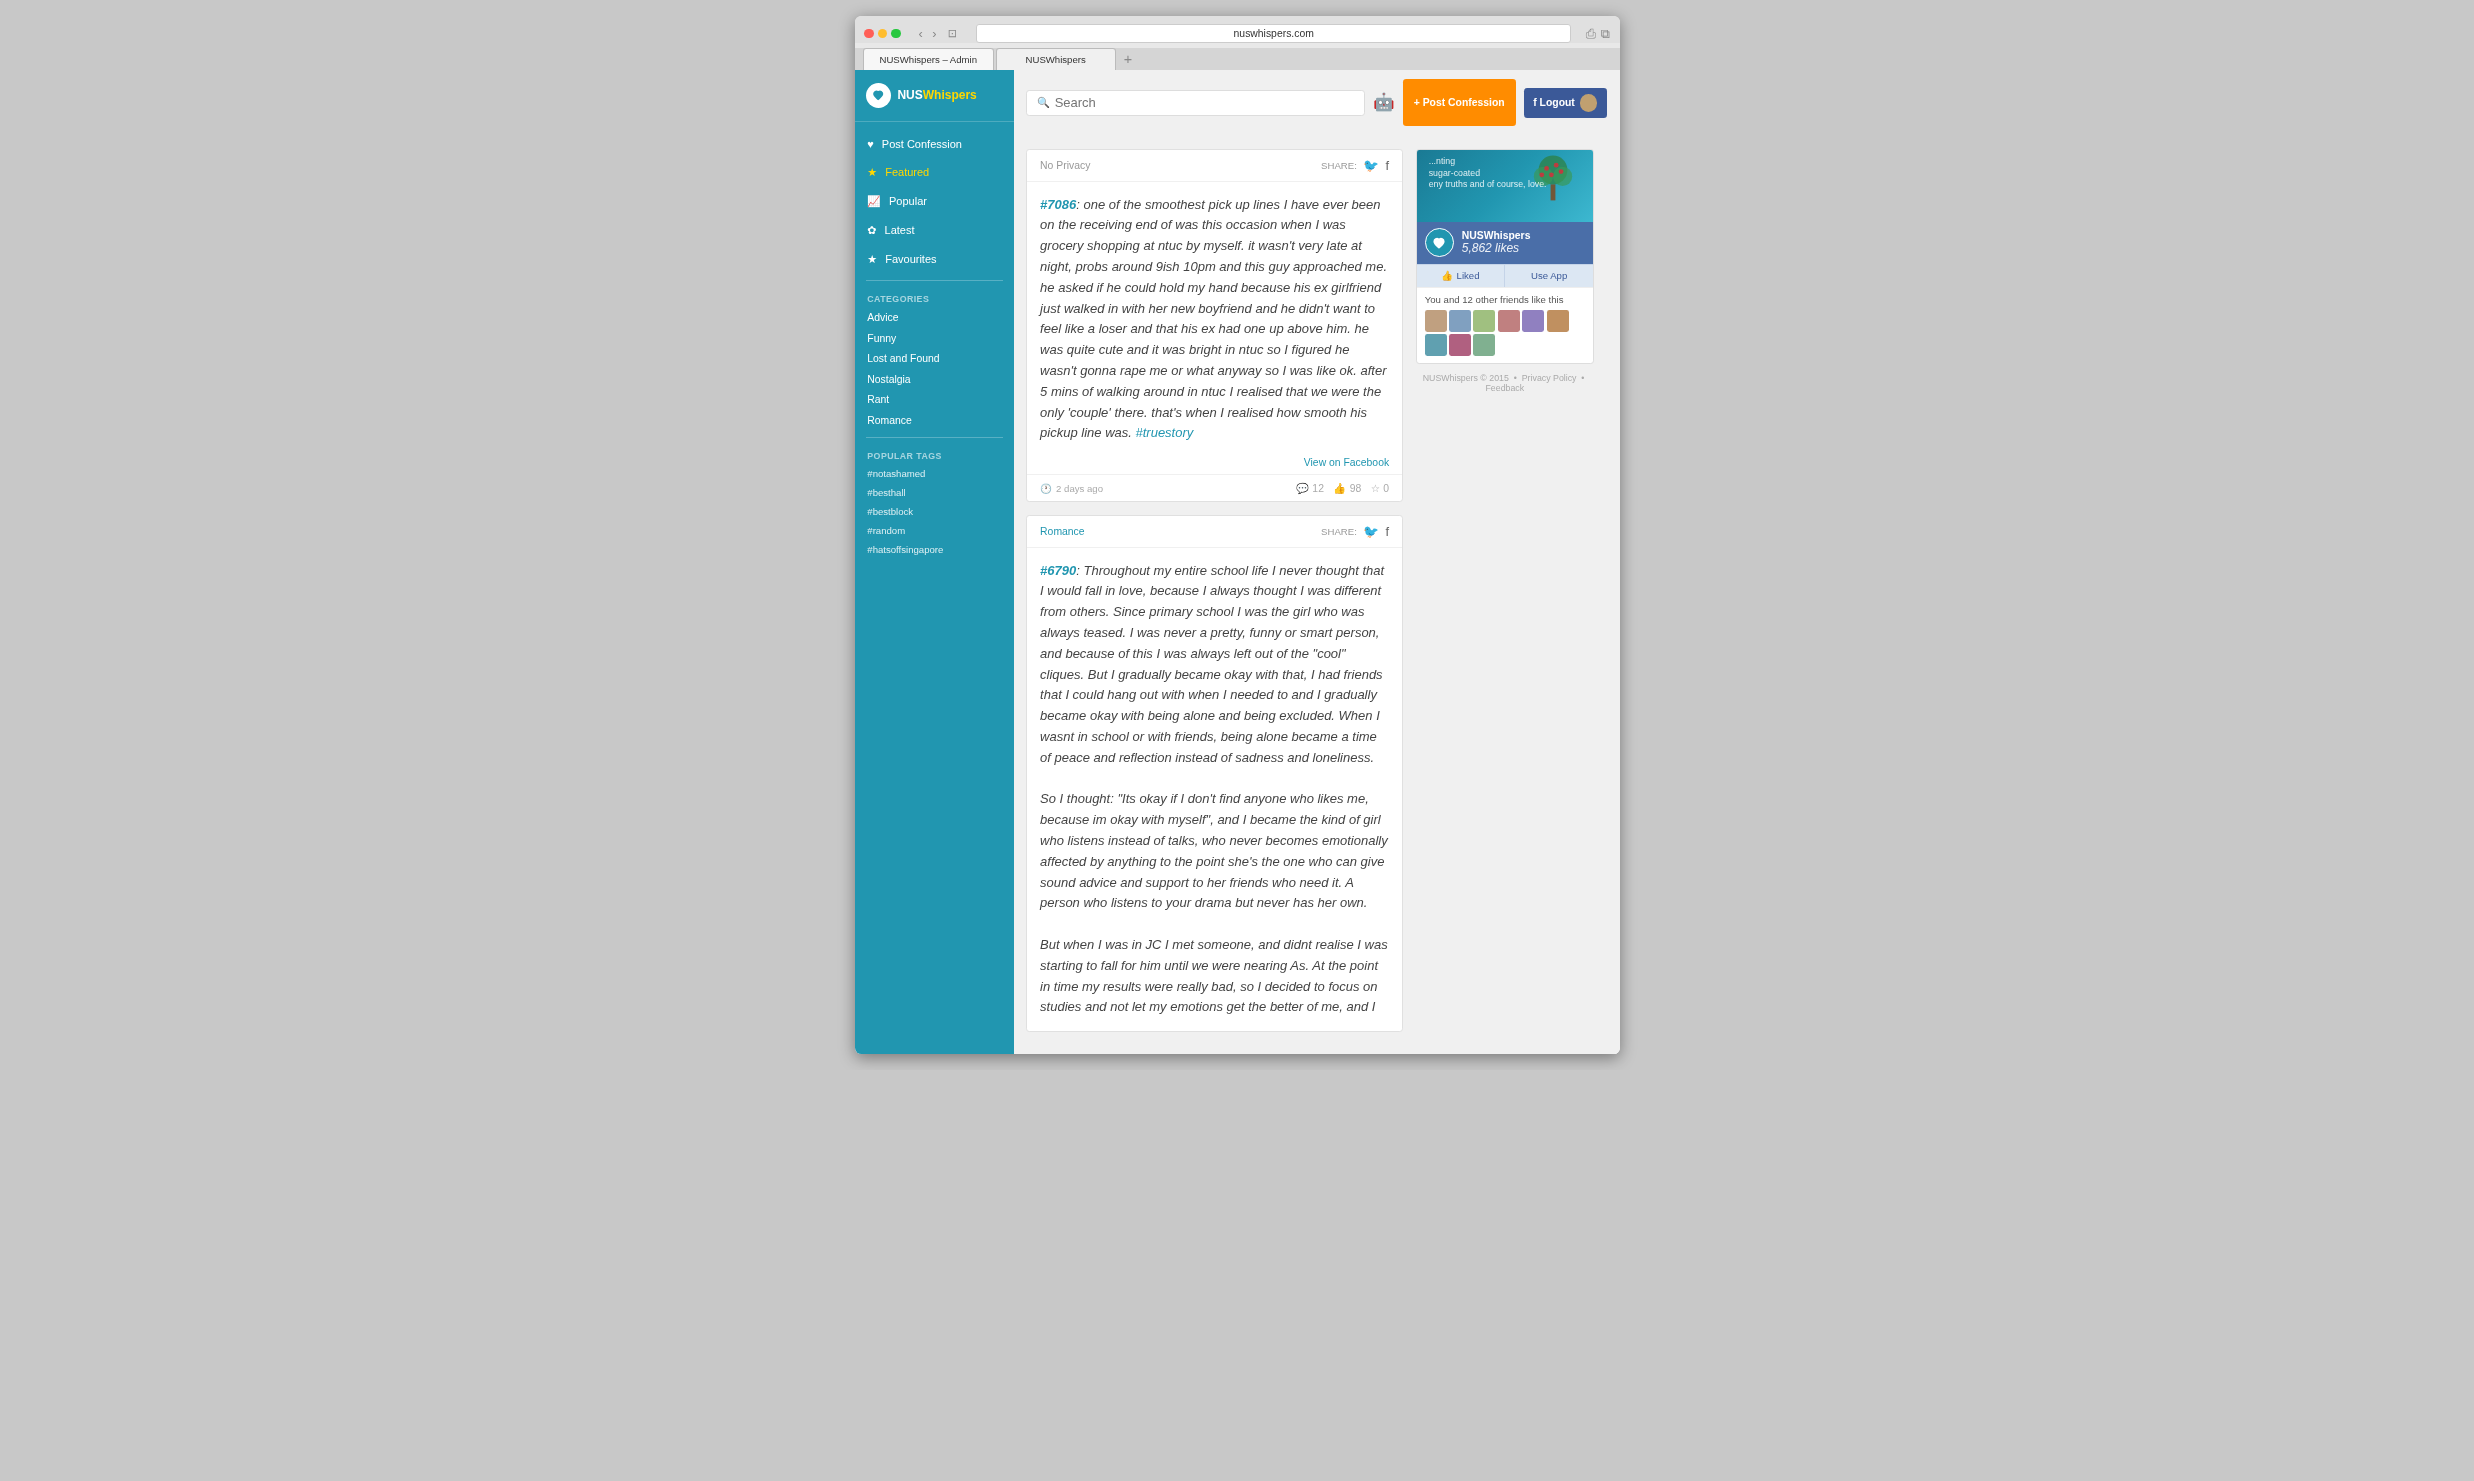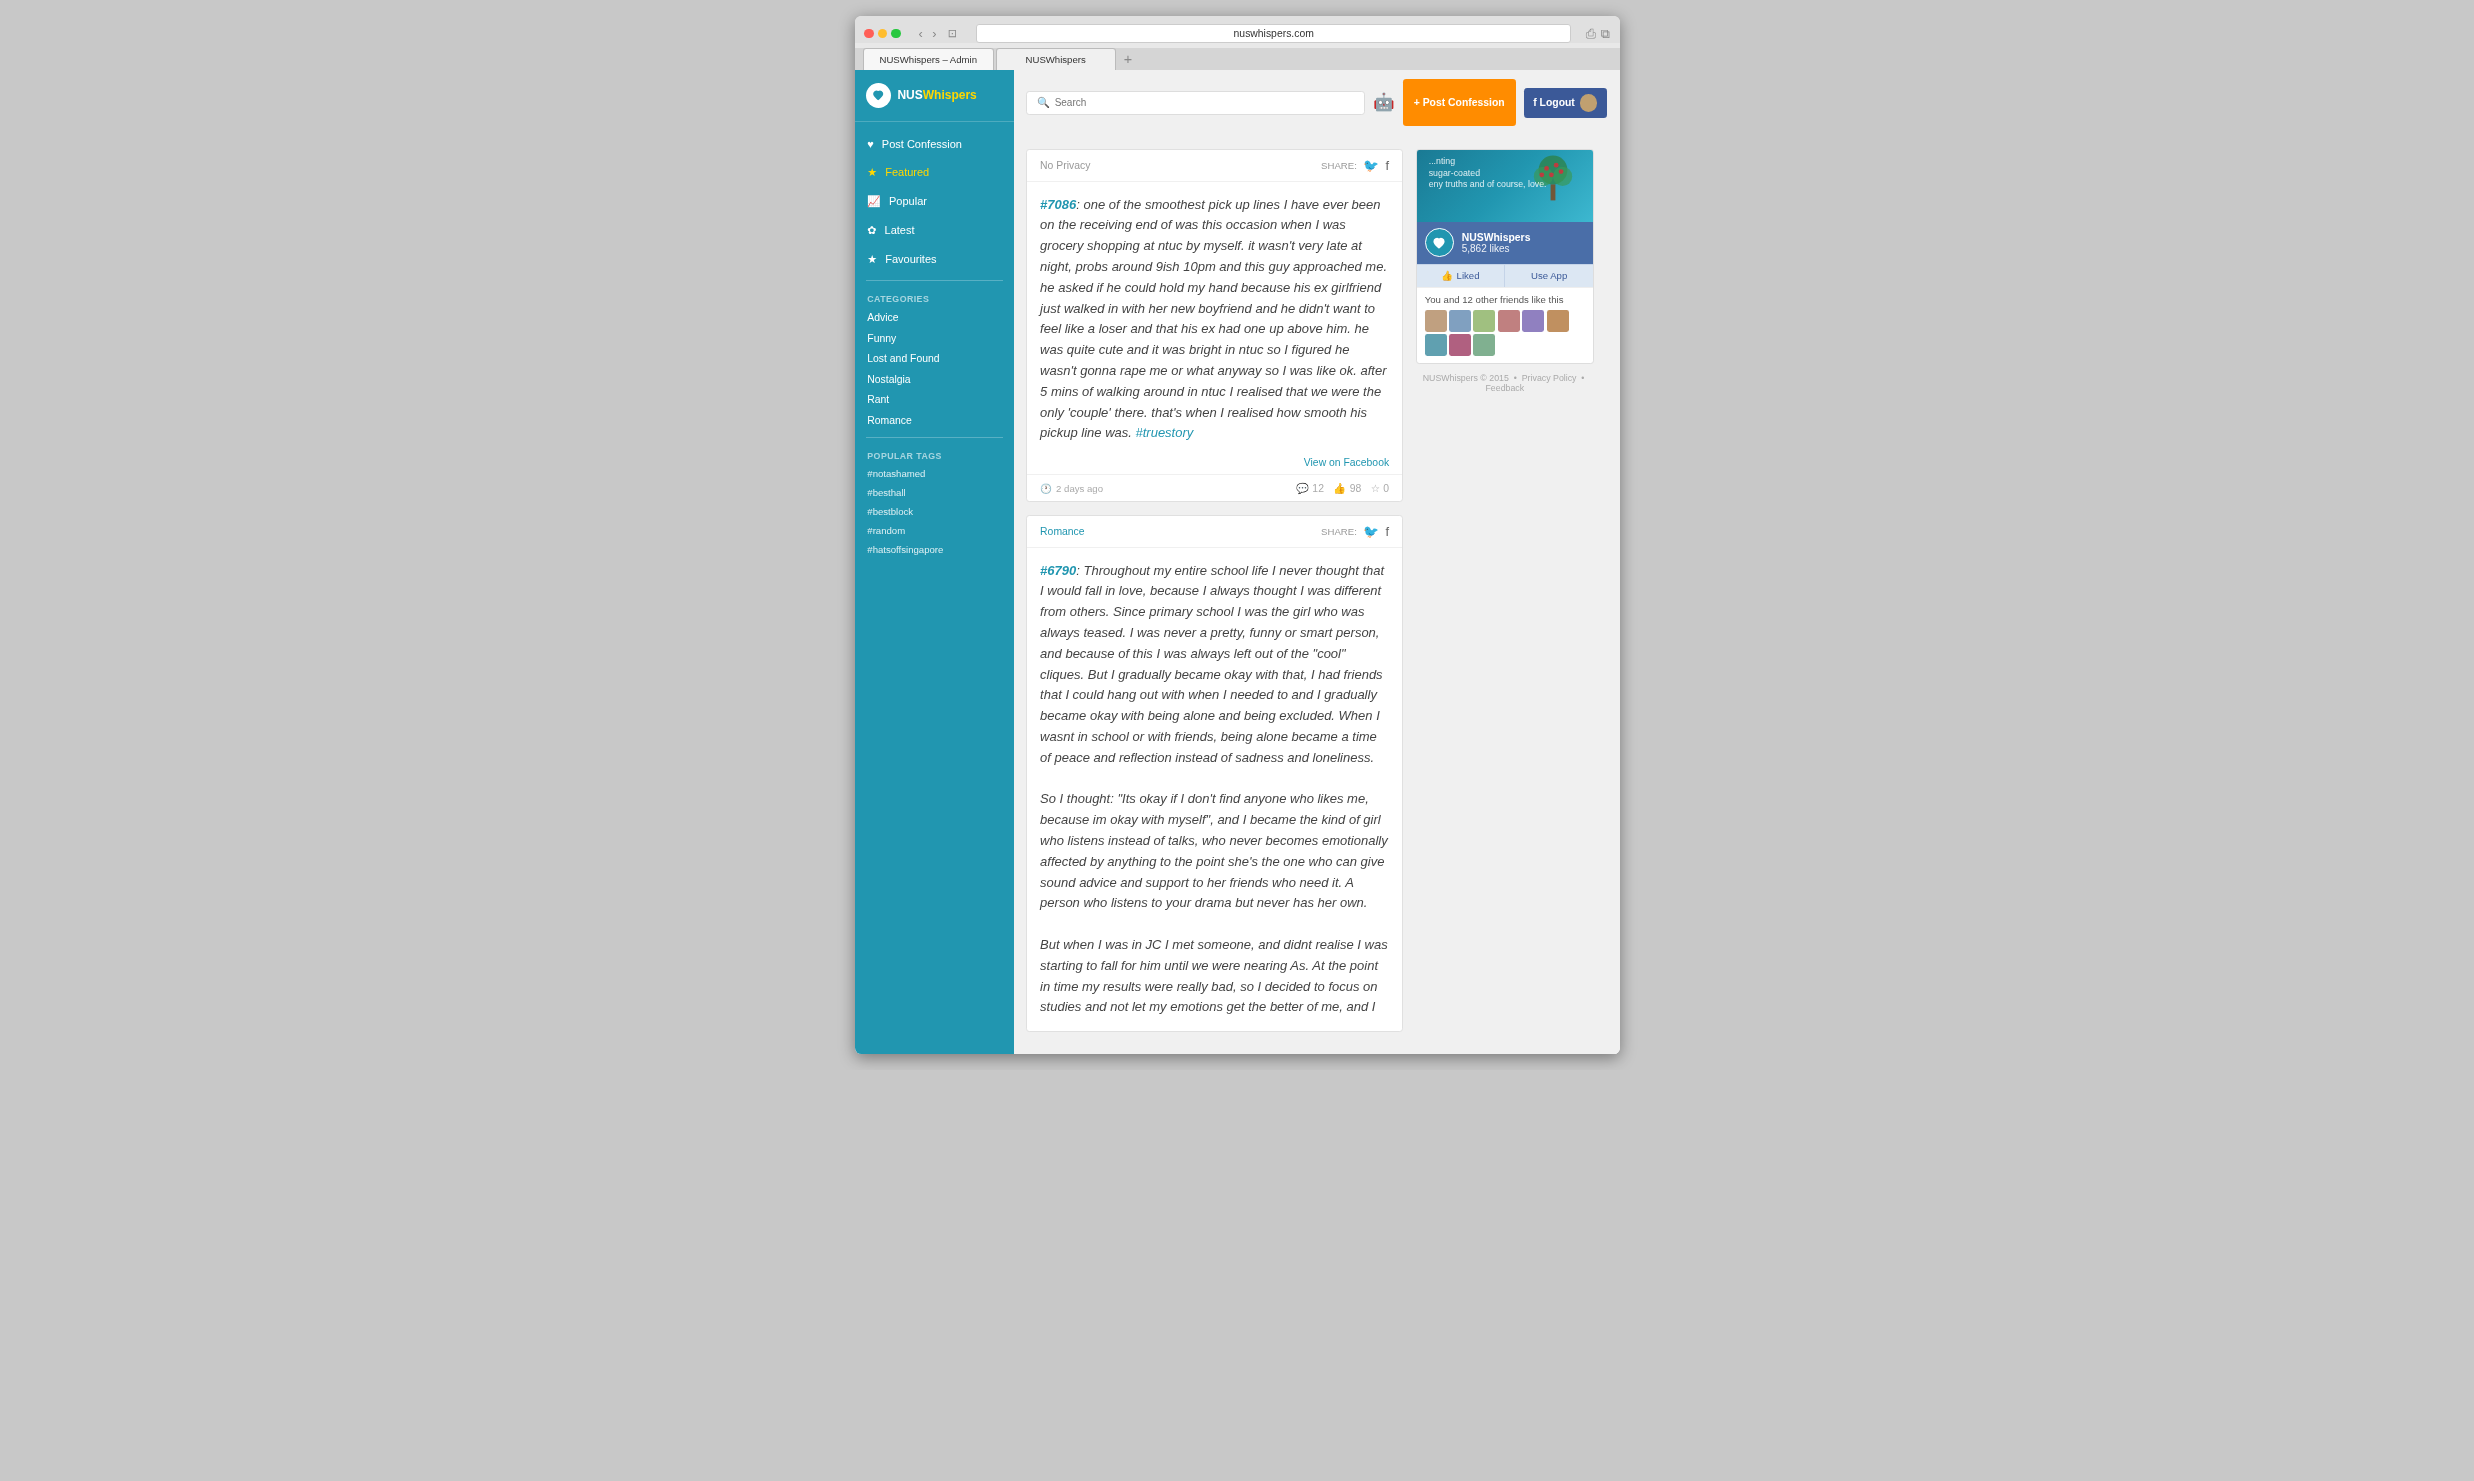--- a/index.html
+++ b/index.html
@@ -151,21 +151,21 @@
       background: white;
       border: 0.8px solid #ddd;
       border-radius: 3.2px;
       padding: 4.8px 9.6px;
       gap: 4.8px;
     }
     .search-icon { color: #aaa; font-size: 10.4px; }
     .search-input {
       border: none;
       outline: none;
-      font-size: 10px;
+      font-size: 13px;
       color: #666;
       width: 100%;
     }
     .post-confession-btn {
       background: #ff8c00;
       color: white;
       border: none;
       border-radius: 3.2px;
       padding: 18px 11px;
       font-size: 10.4px;
@@ -273,21 +273,21 @@
       background: #2196b0;
       display: flex;
       align-items: center;
       justify-content: center;
       flex-shrink: 0;
       border: 1.6px solid white;
     }
     .fb-page-avatar svg { width: 16px; height: 16px; }
     .fb-page-details { color: white; }
     .fb-page-name { font-size: 10.4px; font-weight: 600; }
-    .fb-page-likes { font-size: 10px; opacity: 0.9; }
+    .fb-page-likes { font-size: 12px; opacity: 0.9; font-style: italic; }
     .fb-widget-actions {
       display: flex;
       background: #dce7f3;
       border-top: 0.8px solid #c5d4e8;
     }
     .fb-action-btn {
       flex: 1;
       padding: 5.6px;
       text-align: center;
       font-size: 9.6px;

